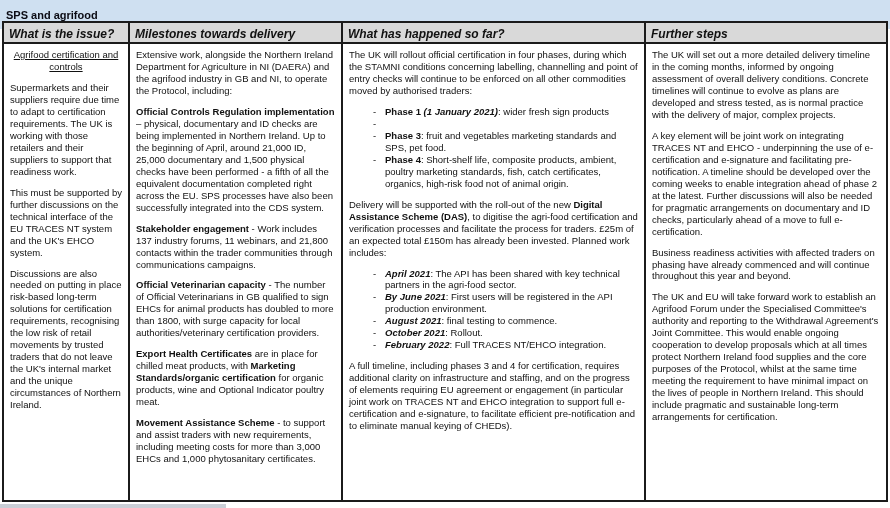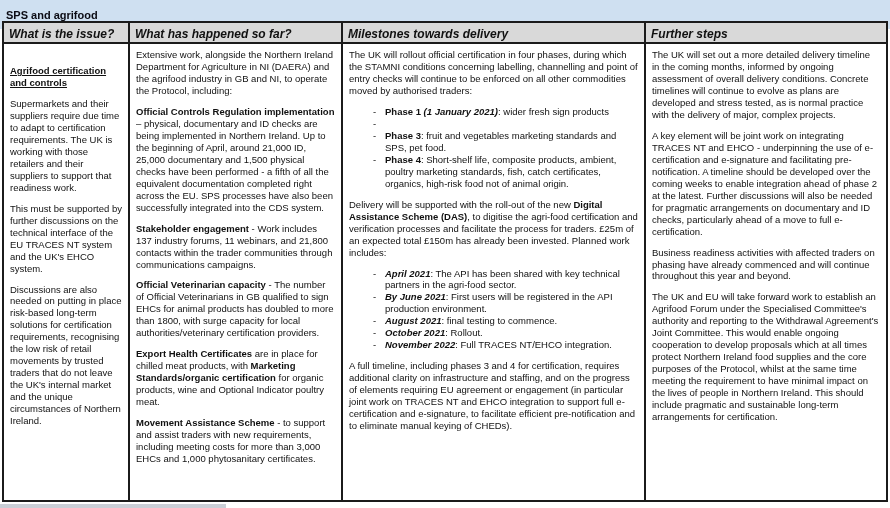--- a/index.html
+++ b/index.html
@@ -28,21 +28,21 @@
     padding: 4px 5px 0 5px; white-space: nowrap; overflow: hidden;
   }
   .hcell.last { border-right: none; }
   .cell {
     background: #fff; border-right: 2px solid #1b1b1b;
     padding: 5px 6px; font-size: 9.5px; line-height: 1.26; overflow: hidden;
   }
   .cell.last { border-right: none; }
   .para { margin: 0 0 9px 0; }
   .para:last-child { margin-bottom: 0; }
-  .h1u { font-weight: bold; text-decoration: underline; margin: 16px 0 9px 0; }
+  .h1u { font-weight: normal; text-decoration: underline; margin: 0 0 9px 0; text-align: center; }
   .blist { margin: 0 0 9px 0; }
   .bullet { display: flex; margin: 0; }
   .dash { flex: 0 0 12px; margin-left: 24px; text-align: left; }
   .btext { flex: 1; }
   .it { font-style: italic; }
   b { font-weight: bold; }
   .next-strip {
     position: absolute; left: 0; bottom: 0; width: 226px; height: 4px;
     background: #c9ced6;
   }
@@ -52,22 +52,22 @@
 
 <div class="page">
 
   <div class="title-bar">
     <span>SPS and agrifood</span>
   </div>
 
   <div class="tbl">
 
     <div class="hcell">What is the issue?</div>
+    <div class="hcell">Milestones towards delivery</div>
     <div class="hcell">What has happened so far?</div>
-    <div class="hcell">Milestones towards delivery</div>
     <div class="hcell last">Further steps</div>
 
     <div class="cell">
       <div class="h1u">Agrifood certification and controls</div>
       <p class="para">Supermarkets and their suppliers require due time to adapt to certification requirements. The UK is working with those retailers and their suppliers to support that readiness work.</p>
       <p class="para">This must be supported by further discussions on the technical interface of the EU TRACES NT system and the UK's EHCO system.</p>
       <p class="para">Discussions are also needed on putting in place risk-based long-term solutions for certification requirements, recognising the low risk of retail movements by trusted traders that do not leave the UK's internal market and the unique circumstances of Northern Ireland.</p>
     </div>
 
     <div class="cell">
@@ -111,21 +111,21 @@
         <div class="bullet">
           <span class="dash">-</span>
           <span class="btext"><b class="it">August 2021</b><span>: final testing to commence.</span></span>
         </div>
         <div class="bullet">
           <span class="dash">-</span>
           <span class="btext"><b class="it">October 2021</b><span>: Rollout.</span></span>
         </div>
         <div class="bullet">
           <span class="dash">-</span>
-          <span class="btext"><b class="it">November 2022</b><span>: Full TRACES NT/EHCO integration.</span></span>
+          <span class="btext"><b class="it">February 2022</b><span>: Full TRACES NT/EHCO integration.</span></span>
         </div>
       </div>
       <p class="para">A full timeline, including phases 3 and 4 for certification, requires additional clarity on infrastructure and staffing, and on the progress of elements requiring EU agreement or engagement (in particular joint work on TRACES NT and EHCO integration to support full e-certification and e-signature, to facilitate efficient pre-notification and to eliminate manual keying of CHEDs).</p>
     </div>
 
     <div class="cell last">
       <p class="para">The UK will set out a more detailed delivery timeline in the coming months, informed by ongoing assessment of overall delivery conditions. Concrete timelines will continue to evolve as plans are developed and stress tested, as is normal practice with the delivery of major, complex projects.</p>
       <p class="para">A key element will be joint work on integrating TRACES NT and EHCO - underpinning the use of e-certification and e-signature and facilitating pre-notification. A timeline should be developed over the coming weeks to enable integration ahead of phase 2 at the latest. Further discussions will also be needed for pragmatic arrangements on documentary and ID checks, particularly ahead of a move to full e-certification.</p>
       <p class="para">Business readiness activities with affected traders on phasing have already commenced and will continue throughout this year and beyond.</p>
       <p class="para">The UK and EU will take forward work to establish an Agrifood Forum under the Specialised Committee's authority and reporting to the Withdrawal Agreement's Joint Committee. This would enable ongoing cooperation to develop proposals which at all times protect Northern Ireland food supplies and the core purposes of the Protocol, whilst at the same time meeting the requirement to have minimal impact on the lives of people in Northern Ireland. This should include pragmatic and sustainable long-term arrangements for certification.</p>

